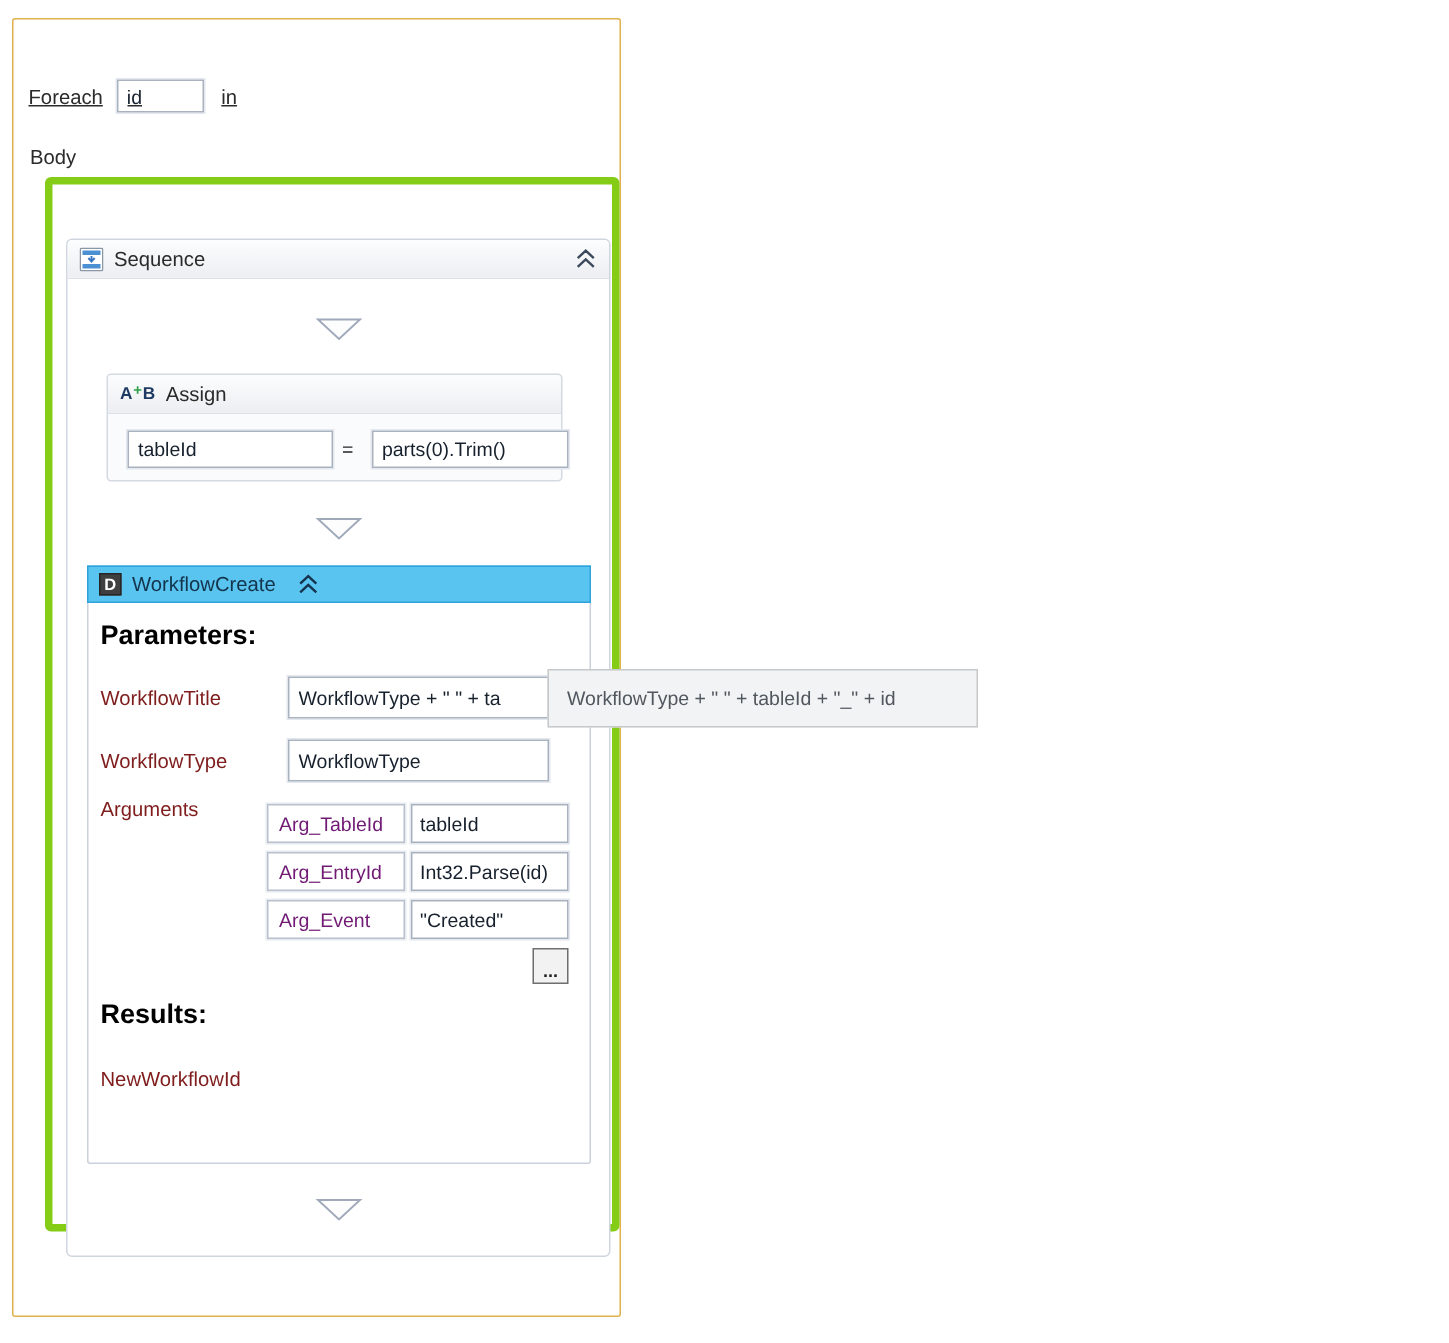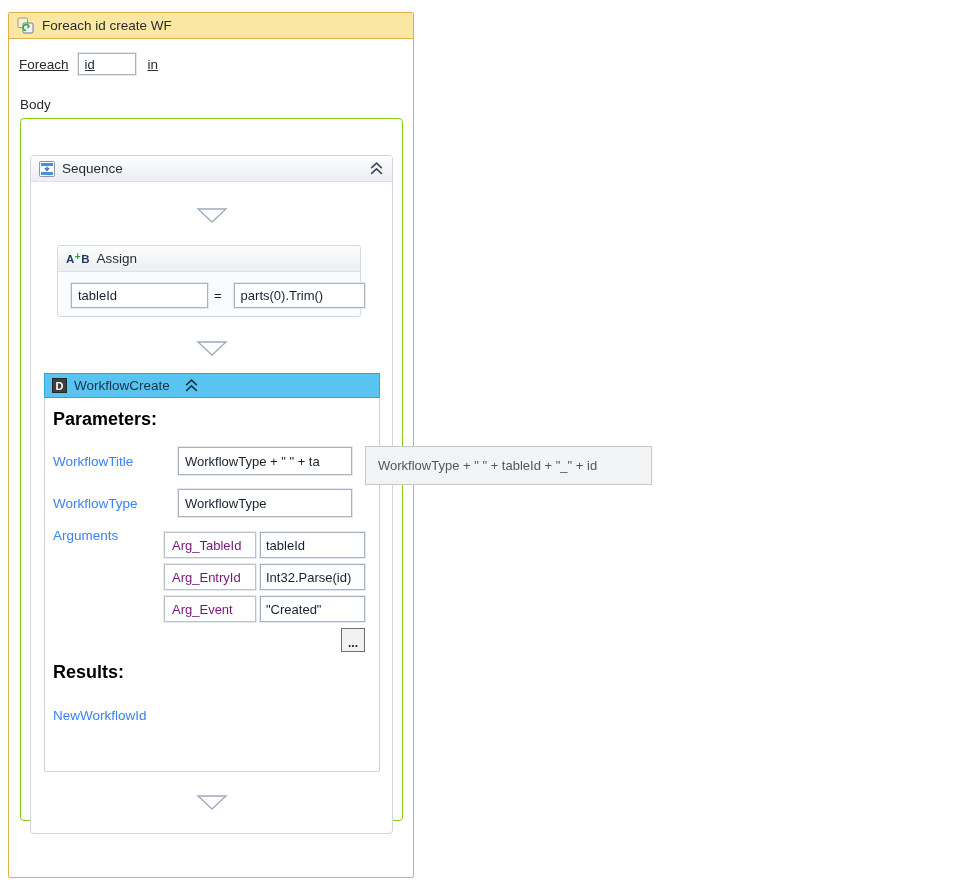--- a/index.html
+++ b/index.html
@@ -24,22 +24,22 @@
     background:var(--gold-bg);border-bottom:1px solid var(--gold-border);
     display:flex;align-items:center;gap:8px;padding:0 8px;font-size:13.5px;color:#2B2B2B;}
   .foreach-row{position:absolute;left:10px;top:36px;height:30px;display:flex;align-items:center;font-size:13.5px;text-decoration:underline;}
   .foreach-row .lbl{margin-right:9px;}
   .wf-input{background:#fff;border:1px solid var(--input-border);box-shadow:0 0 0 1px #E4E8EE;
     font-family:"Liberation Sans",sans-serif;font-size:13px;color:#17212E;padding:0 6px;outline:none;}
   input.wf-input::placeholder{color:#8D949E;font-style:italic;}
   .inp-id{width:58px;height:22px;}
   .inp-coll{width:190px;height:27px;border-color:#97A3B4;box-shadow:0 0 0 1px #C7CFDB;margin-left:9px;}
   .body-label{position:absolute;left:11px;top:84px;font-size:13.5px;}
-  .body-panel{position:absolute;left:11px;top:105px;width:383px;height:703px;
-    background:#fff;border:1px solid #84cc16;border-radius:4px;}
+  .body-panel{position:absolute;left:21px;top:105px;width:383px;height:703px;
+    background:#fff;border:5px solid #84cc16;border-radius:4px;}
 
   
   .sequence-box{position:absolute;left:9px;top:36px;width:363px;height:679px;
     background:#fff;border:1px solid var(--box-border);border-radius:4px;}
   .act-header{display:flex;align-items:center;gap:7px;height:26px;padding:0 8px;
     background:linear-gradient(#FCFDFD,#ECEEF2);border-bottom:1px solid #DDE1E8;
     border-radius:3px 3px 0 0;font-size:13.5px;color:#2B2B2B;}
   .act-header .spacer{flex:1;}
   .tri{position:absolute;left:50%;transform:translateX(-50%);}
 
@@ -51,21 +51,21 @@
   .ab-icon .plus{color:#2FA048;font-size:10px;position:relative;top:-3px;margin:0 0.5px;}
 
   
   .wc-box{position:absolute;left:13px;top:217px;width:336px;height:399px;
     background:#fff;border:1px solid #C9D1DB;border-radius:0 0 2px 2px;}
   .wc-header{position:absolute;top:-1px;left:-1px;right:-1px;height:25px;
     background:var(--selection-blue);border:1px solid var(--selection-blue-border);
     display:flex;align-items:center;gap:7px;padding:0 7px;font-size:13.5px;color:#13344C;}
   .wc-content{position:absolute;left:0;top:24px;right:0;bottom:0;}
   .wc-heading{position:absolute;left:8px;font-size:18px;font-weight:700;color:#000;}
-  .wc-label{position:absolute;left:8px;font-size:13.5px;color:#3b82f6;}
+  .wc-label{position:absolute;left:8px;font-size:13.5px;color:#7f1d1d;}
   .d-icon{width:15px;height:15px;background:#3F3F3F;border:1px solid #262626;color:#fff;
     font-weight:700;font-size:11px;display:flex;align-items:center;justify-content:center;flex:0 0 auto;}
   .argname{position:absolute;display:flex;align-items:center;background:#fff;
     border:1px solid #B9C1CC;box-shadow:0 0 0 1px #E7EAEF;padding:0 7px;font-size:13px;color:#701a75;}
   .more-btn{position:absolute;width:24px;height:24px;background:#F2F2F2;border:1px solid #6F6F6F;
     font-size:12px;font-weight:700;color:#1E1E1E;display:flex;align-items:flex-end;justify-content:center;
     padding-bottom:6px;cursor:pointer;line-height:4px;}
   .help-strip{position:absolute;left:5px;top:337px;width:321px;height:27px;background:var(--help-bg);
     display:flex;align-items:center;gap:7px;padding:0 5px;font-size:13.5px;color:#1E1E1E;border-radius:1px;}
 
@@ -76,29 +76,20 @@
 
   svg{display:block;}
 </style>
 </head>
 <body>
 
 <div id="canvas">
 
   <div class="foreach-box">
 
-    <div class="foreach-header">
-      <svg width="17" height="17" viewBox="0 0 17 17">
-        <rect x="1" y="1" width="9.5" height="9.5" rx="1.2" fill="#F4EFDA" stroke="#A39A5C"></rect>
-        <rect x="6" y="6" width="10" height="10" rx="1.2" fill="#EFF2F7" stroke="#6E7B8B"></rect>
-        <path d="M9 13.5 a3 3 0 1 1 3.2 -3.4" fill="none" stroke="#3AA24B" stroke-width="1.4"></path>
-        <path d="M10.6 9 l1.8 1.4 -2.3 1" fill="#3AA24B"></path>
-      </svg>
-      <span>Foreach id create WF</span>
-    </div>
 
     <div class="foreach-row">
       <span class="lbl">Foreach</span>
       <input type="text" class="wf-input inp-id" spellcheck="false" value="id" style="">
       <span class="lbl" style="margin-left:12px">in</span>
     </div>
 
     <div class="body-label">Body</div>
 
     <div class="body-panel">

